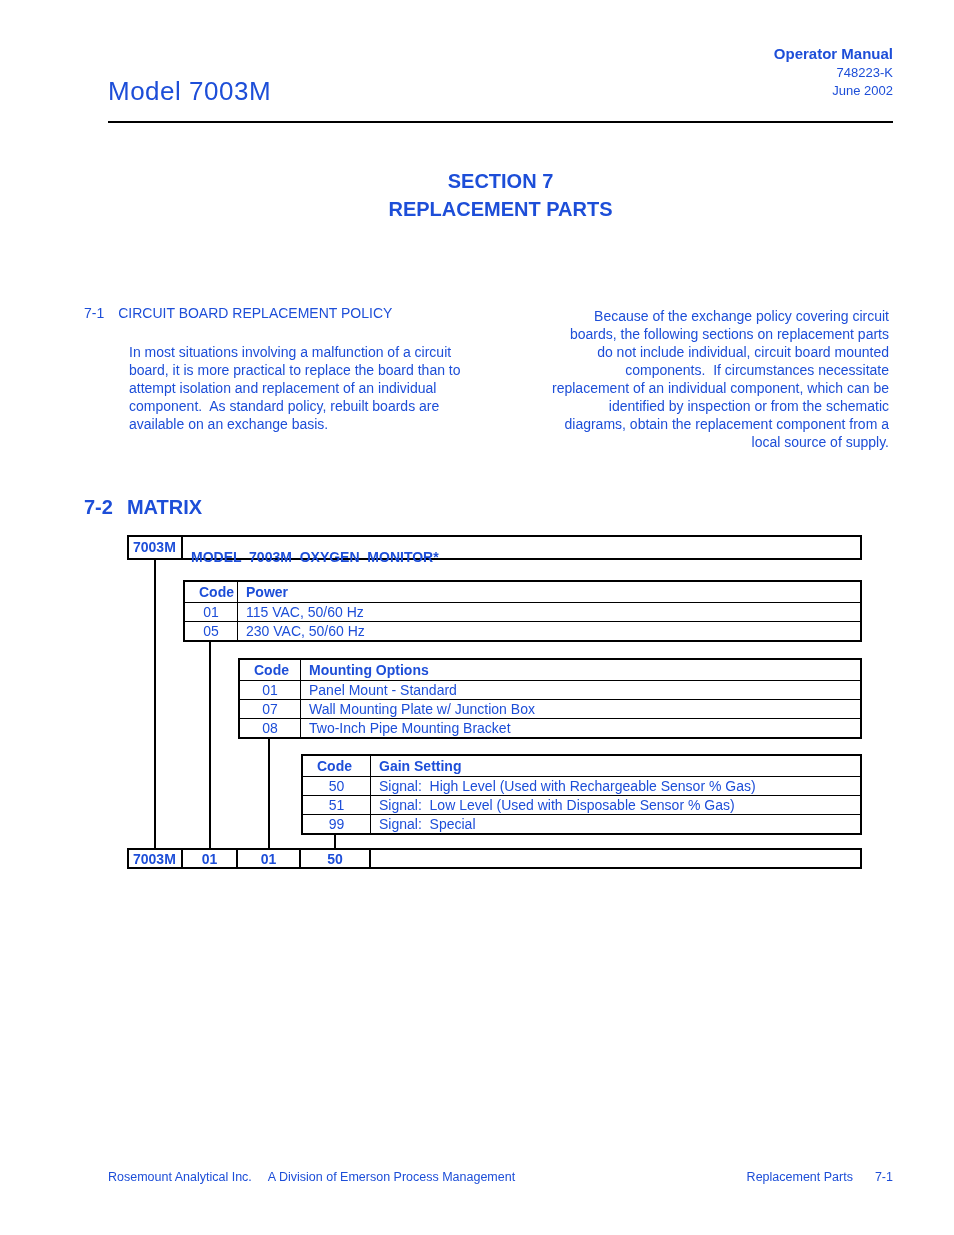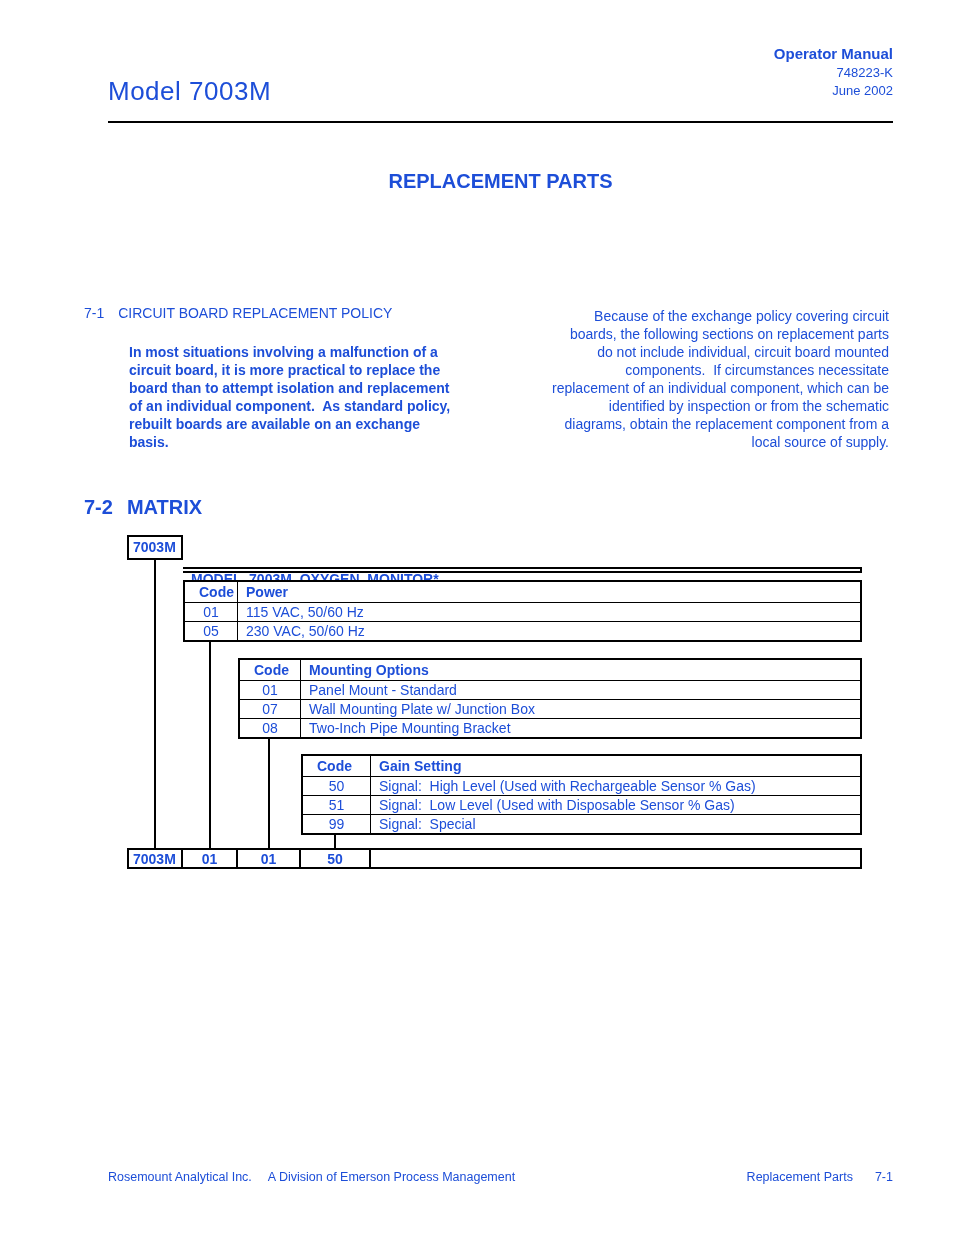--- a/index.html
+++ b/index.html
@@ -63,21 +63,20 @@
     font-size: 14px;
   }
   .col-left {
     position: absolute;
     left: 129px;
     top: 343px;
     width: 332px;
     font-size: 14px;
     line-height: 18px;
     white-space: pre-wrap;
-    font-weight: bold;
   }
   .col-right {
     position: absolute;
     left: 551px;
     top: 307px;
     width: 338px;
     font-size: 14px;
     line-height: 18px;
     white-space: pre-wrap;
     text-align: right;
@@ -105,23 +104,22 @@
   }
   .model-row .c1 {
     width: 56px;
     border: 2px solid #000;
     padding: 2px 0 0 4px;
   }
   .model-row .c2 {
     flex: 1;
     border: 2px solid #000;
     border-left: none;
-    padding: 2px 0 0 8px;
+    padding: 12px 0 0 8px;
     white-space: pre-wrap;
-    margin-top: 32px;
   }
 
   .mtable {
     position: absolute;
     border: 2px solid #000;
     font-size: 14px;
     background: #fff;
   }
   .mrow { display: flex; height: 19px; border-top: 1px solid #000; align-items: center; }
   .mrow.header { height: 20px; border-top: none; font-weight: bold; }
@@ -189,20 +187,21 @@
 
   <div class="header-right">
     <div class="manual-title">Operator Manual</div>
     <div class="doc-number">748223-K</div>
     <div class="doc-date">June 2002</div>
   </div>
   <div class="model-title">Model 7003M</div>
   <div class="header-rule"></div>
 
   <div class="section-title">
+    <div>SECTION 7</div>
     <div>REPLACEMENT PARTS</div>
   </div>
 
   <div class="heading-71">
     <span class="h-num">7-1</span><span>CIRCUIT BOARD REPLACEMENT POLICY</span>
   </div>
 
   <div class="col-left">In most situations involving a malfunction of a circuit board, it is more practical to replace the board than to attempt isolation and replacement of an individual component.  As standard policy, rebuilt boards are available on an exchange basis.</div>
   <div class="col-right">Because of the exchange policy covering circuit boards, the following sections on replacement parts do not include individual, circuit board mounted components.  If circumstances necessitate replacement of an individual component, which can be identified by inspection or from the schematic diagrams, obtain the replacement component from a local source of supply.</div>
 

